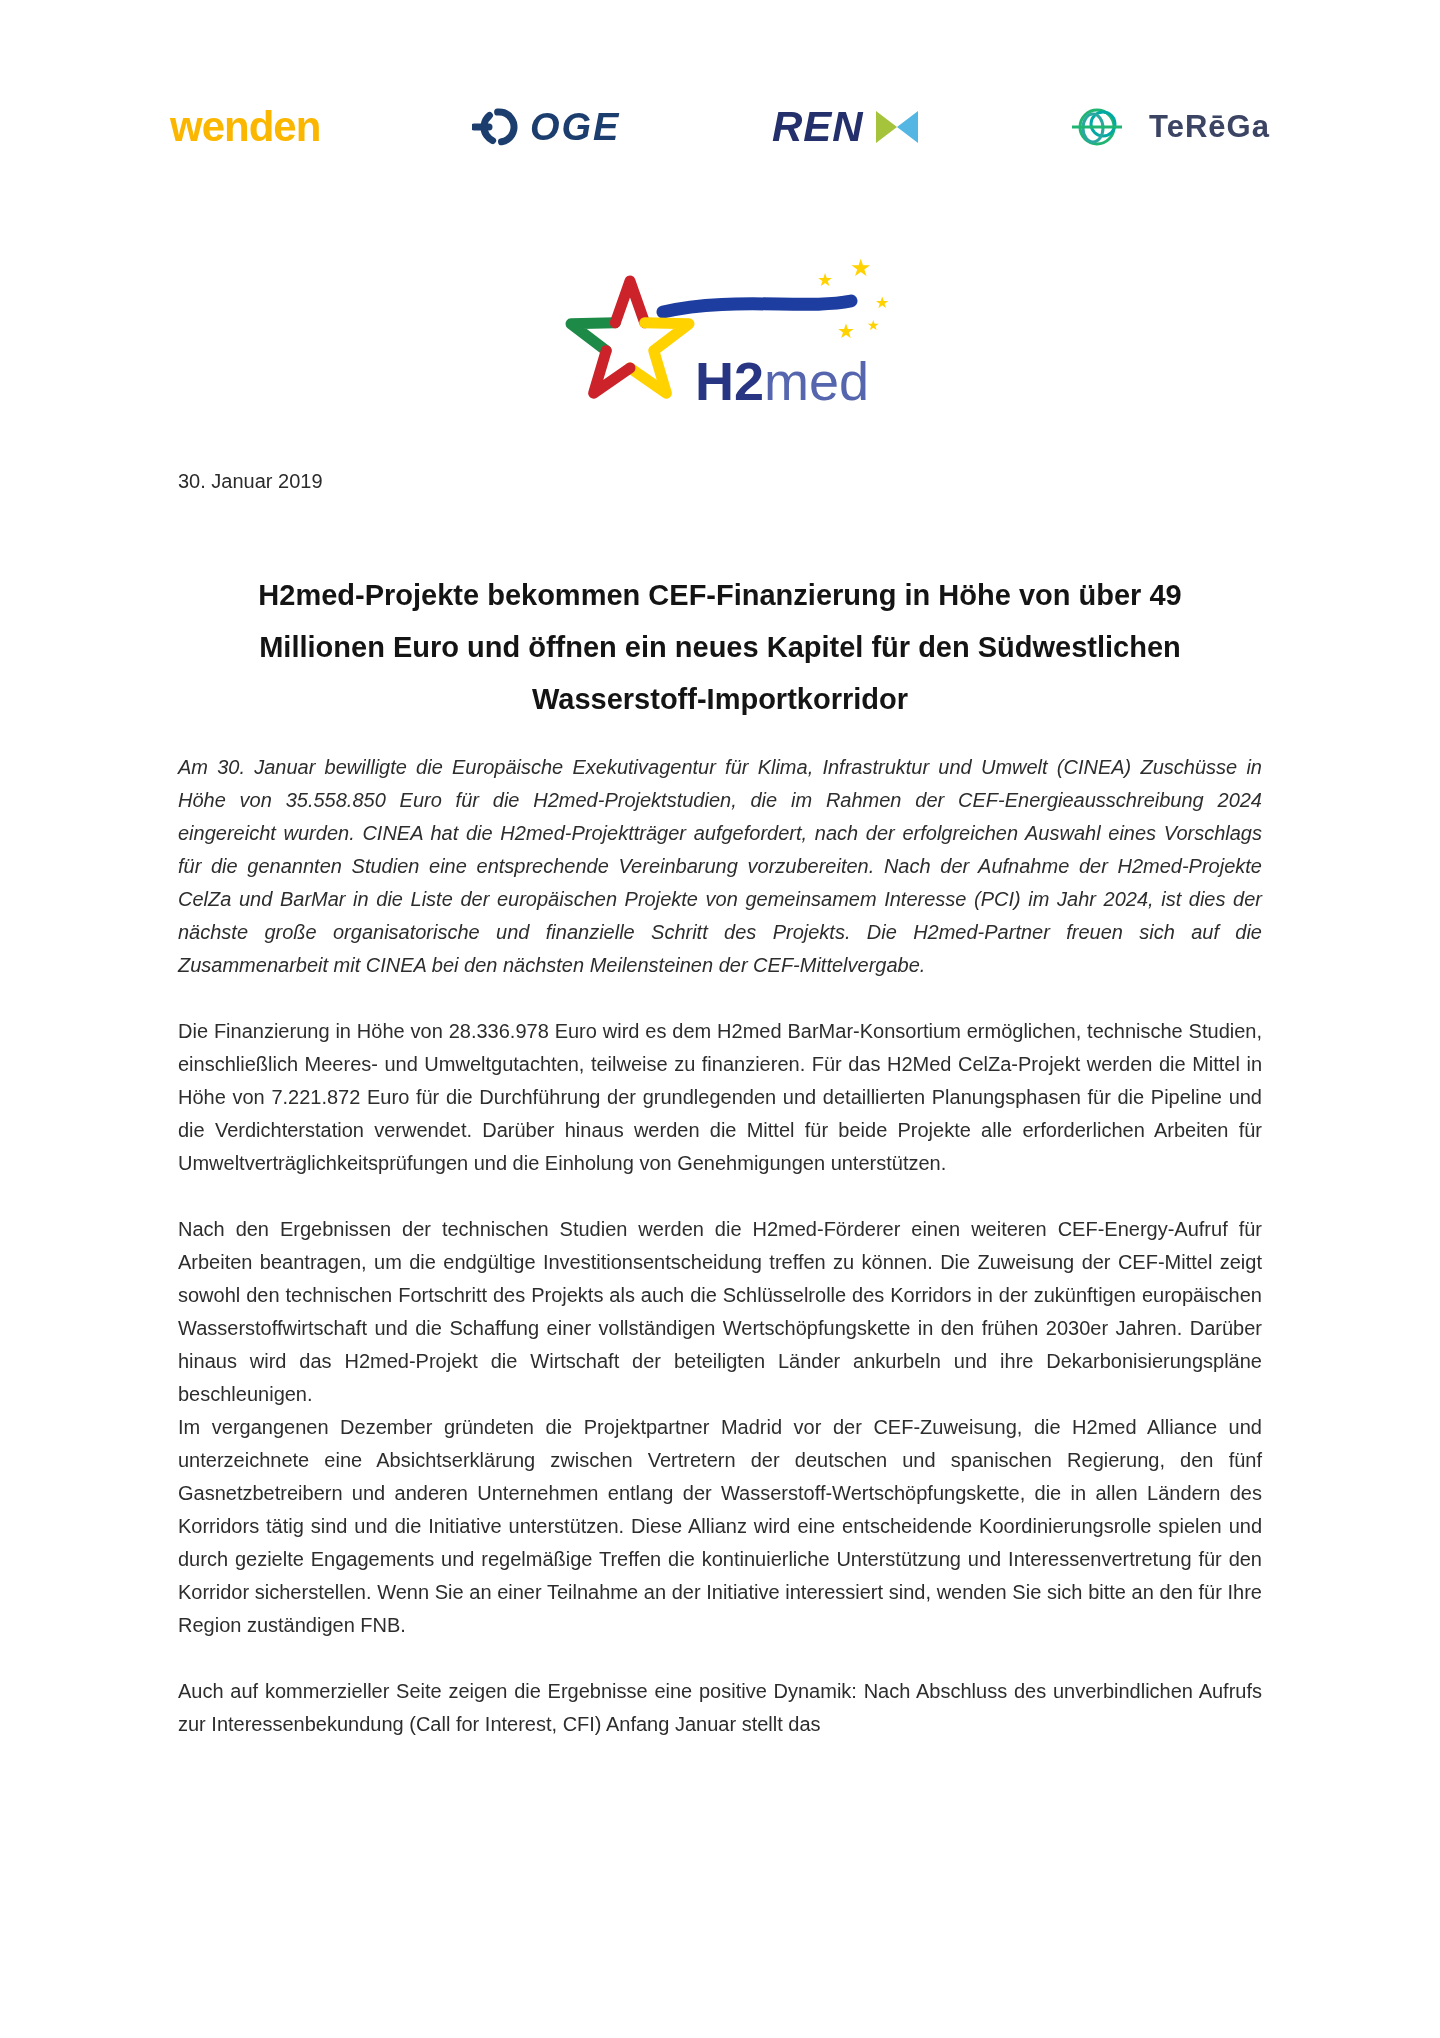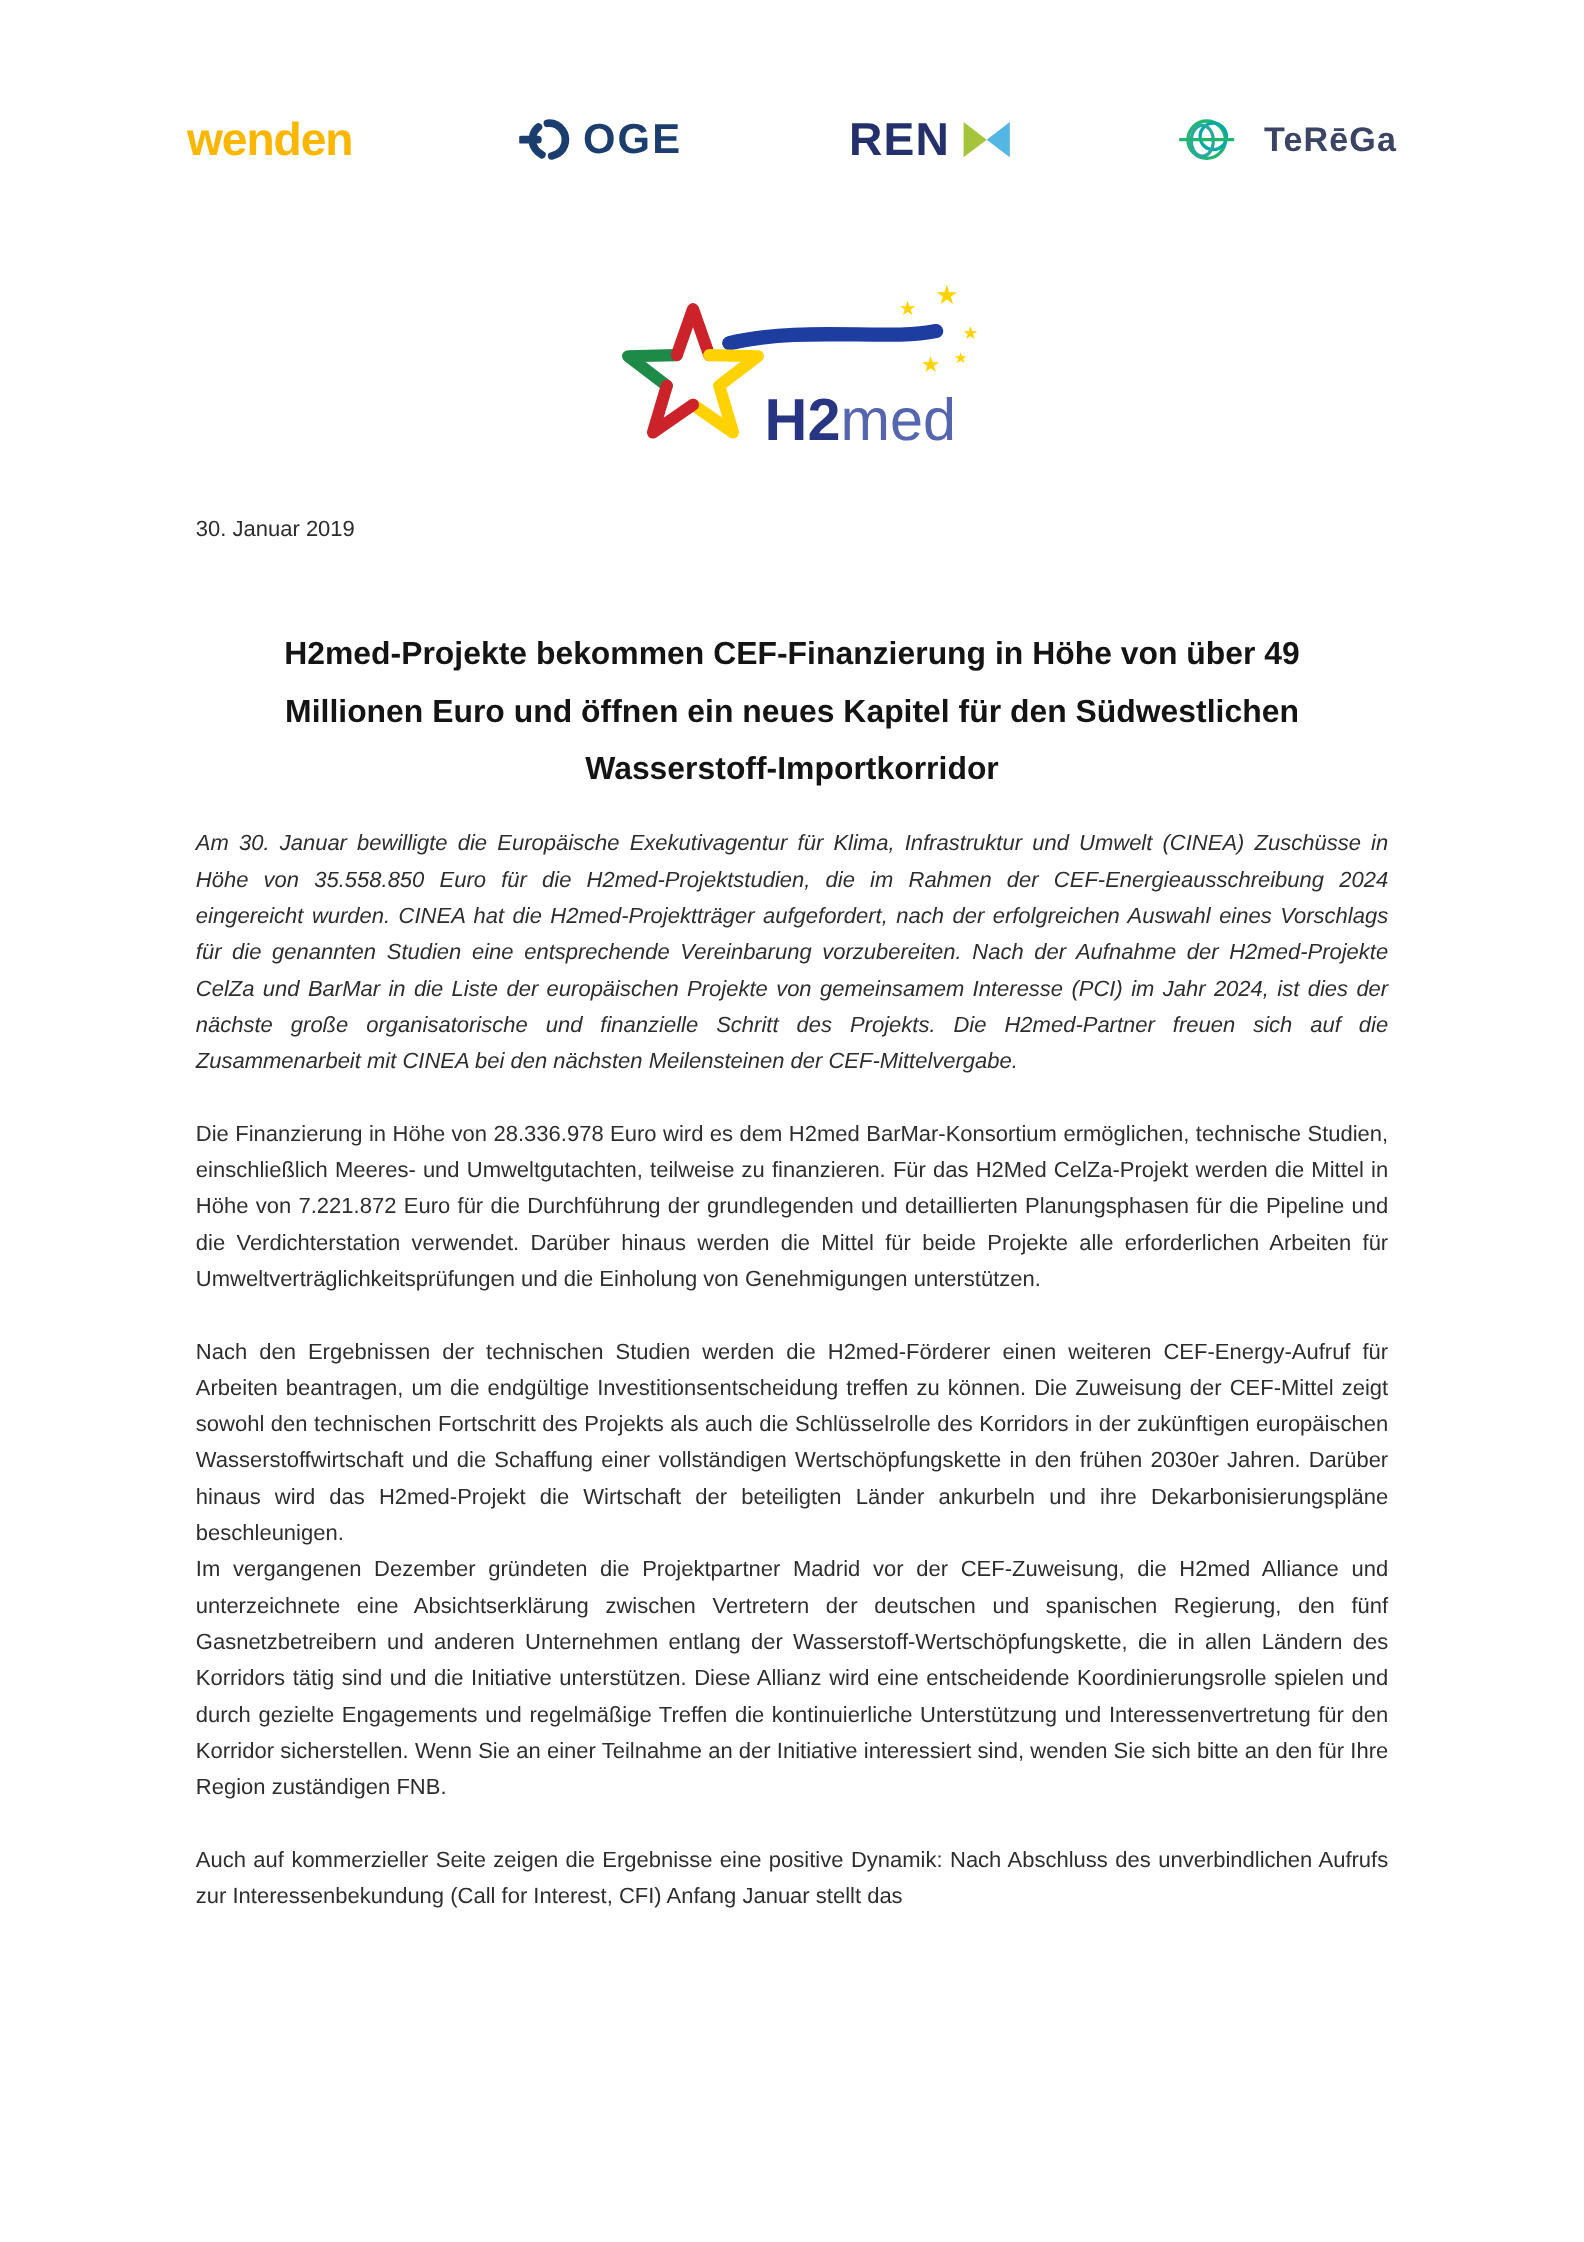--- a/index.html
+++ b/index.html
@@ -32,24 +32,24 @@
   }
   .enagas-text{
     position:absolute;left:2px;top:25px;
     font-size:36px;font-weight:bold;color:#1b7cab;letter-spacing:-1px;
   }
   
   .natran-text{
     font-size:42px;font-weight:800;color:#fbb600;letter-spacing:-1px;
   }
   
-  .oge{gap:10px;}
+  .oge{gap:10px;font-style:italic;}
   .oge-text{font-size:38px;font-weight:800;color:#1c3e6e;letter-spacing:2px;}
   
-  .ren{gap:12px;}
+  .ren{gap:12px;font-style:italic;}
   .ren-text{font-size:42px;font-weight:800;color:#23306b;letter-spacing:1px;}
   .ren-bowtie{display:flex;align-items:center;}
   .ren-tri-left{width:0;height:0;border-top:16px solid transparent;border-bottom:16px solid transparent;border-left:21px solid #a6c43b;}
   .ren-tri-right{width:0;height:0;border-top:16px solid transparent;border-bottom:16px solid transparent;border-right:21px solid #53b6e3;}
   
   .terega{gap:24px;}
   .terega-text{font-size:31px;font-weight:700;color:#3c4464;letter-spacing:1px;}
   
   .h2med-wrap{
     margin:78px auto 0 auto;

